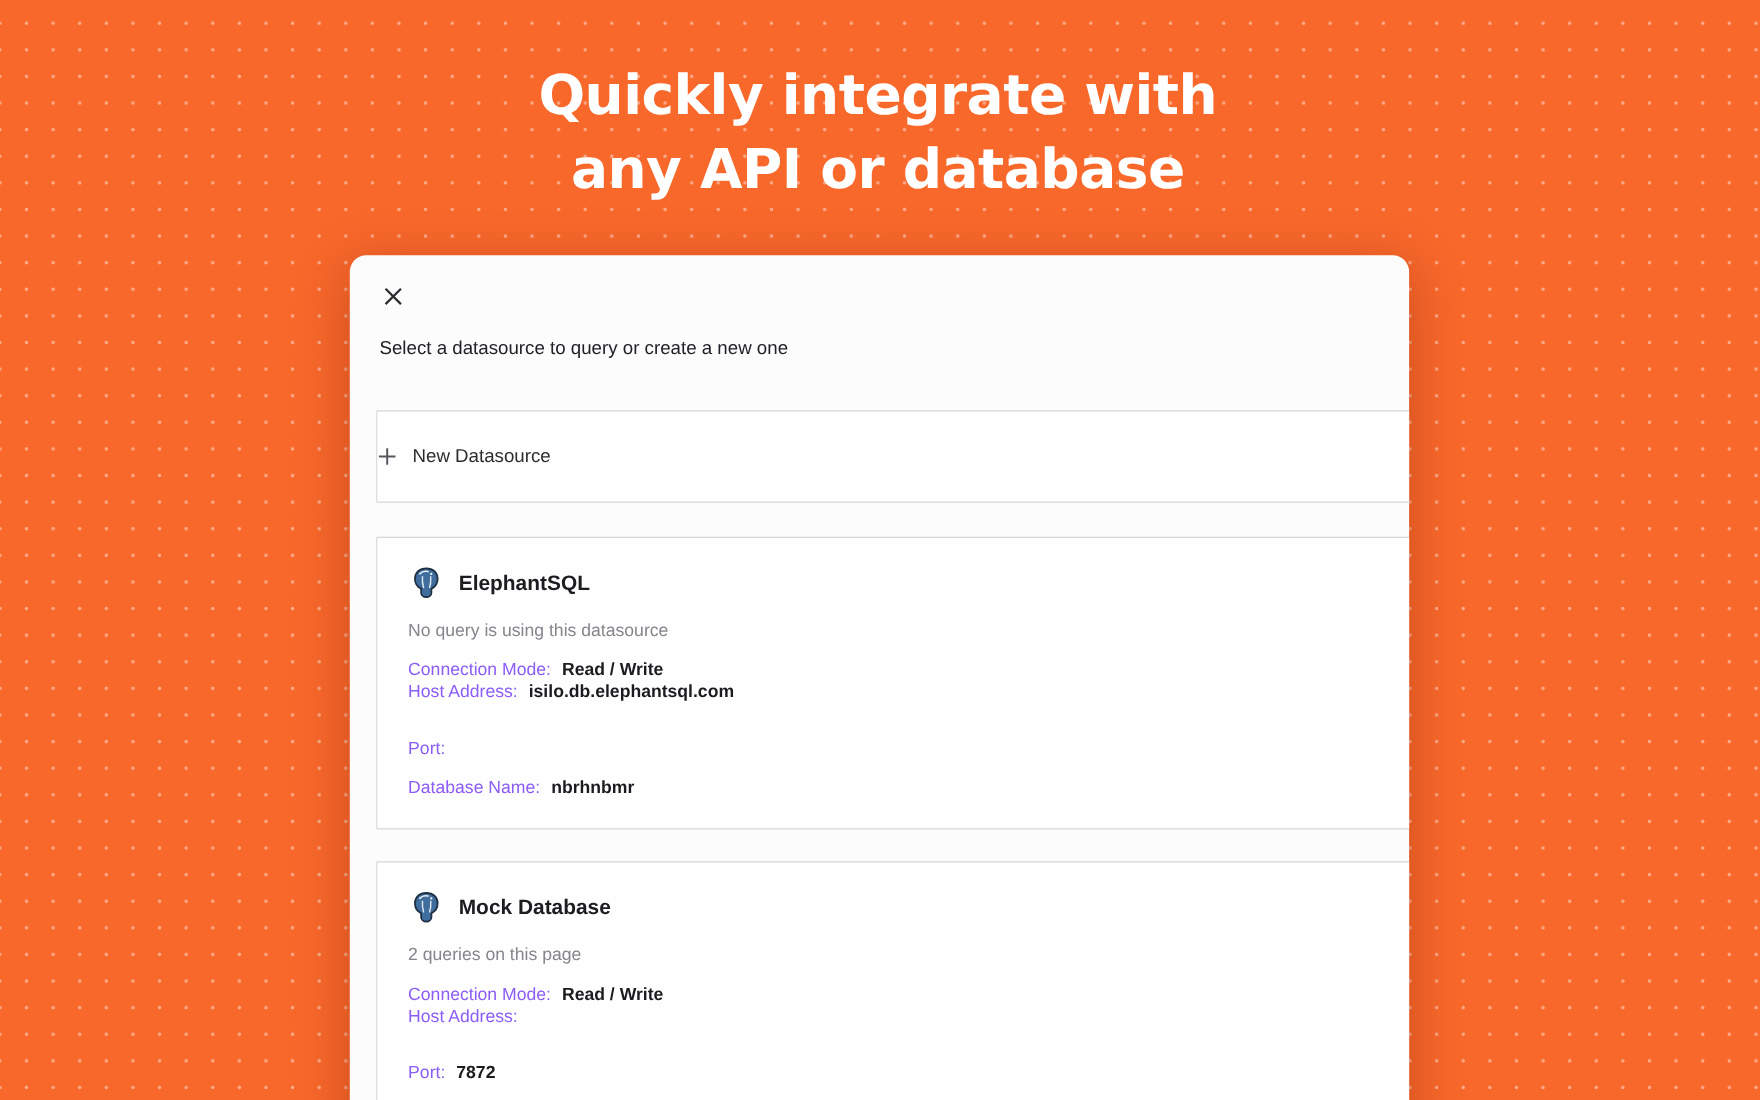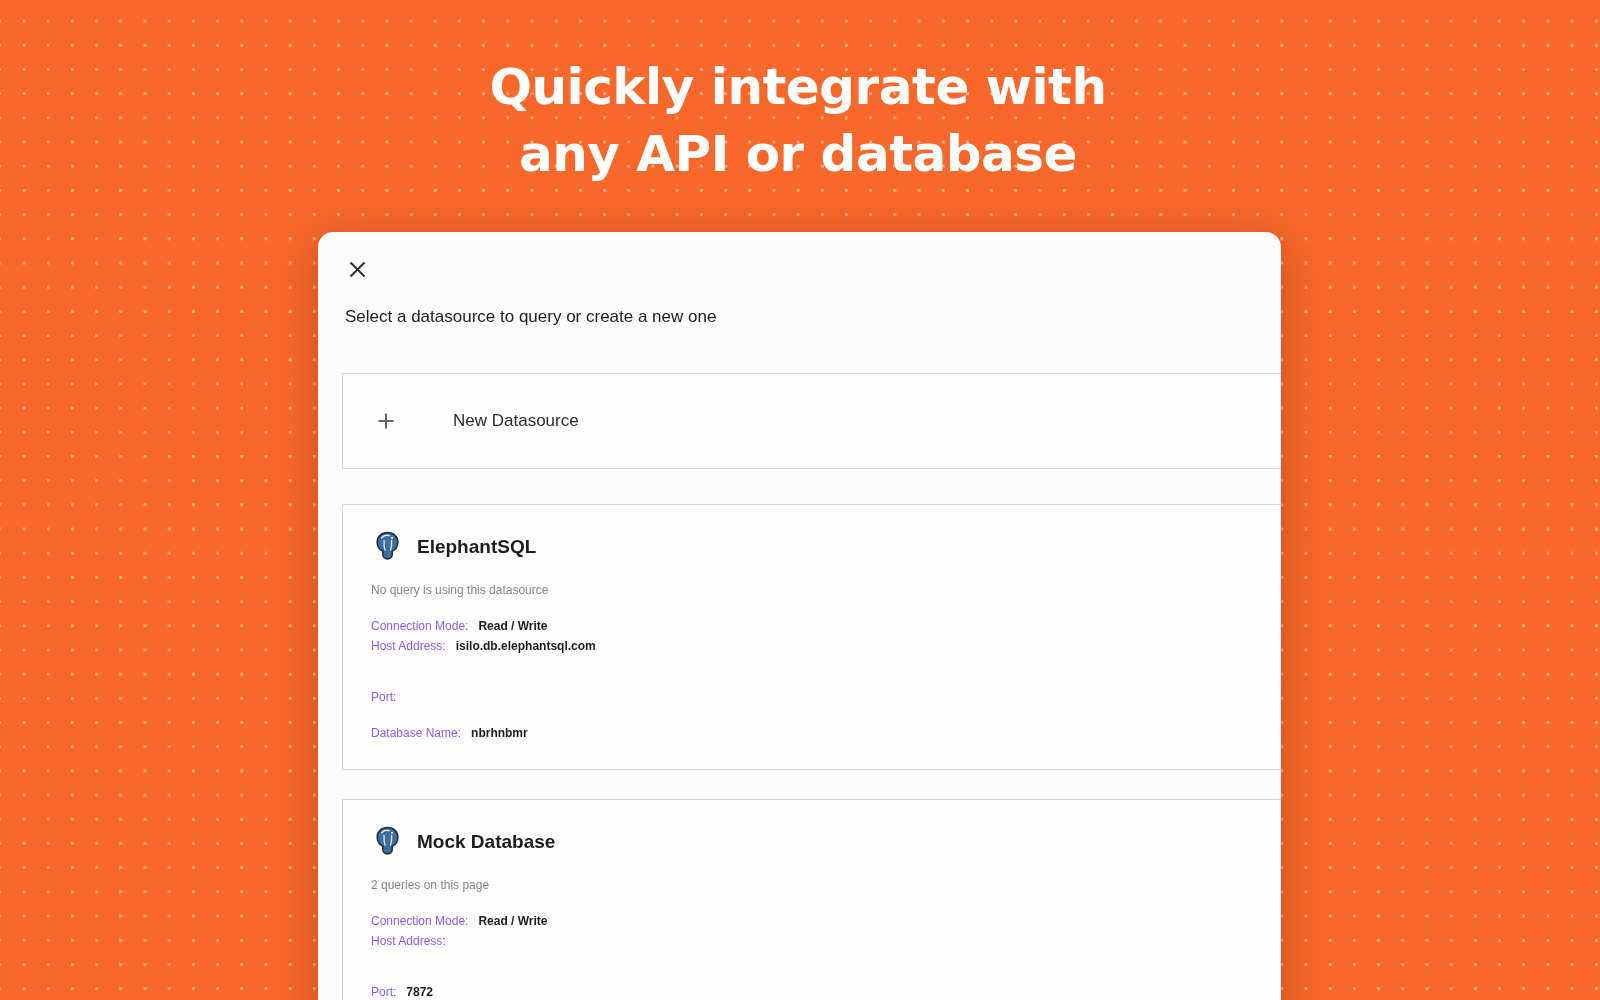--- a/index.html
+++ b/index.html
@@ -37,38 +37,38 @@
     position:absolute; left:27px; top:64px;
     font-size:17px; line-height:22px; color:#202126;margin-top:10px;
   }
 
   .panel {
     position:absolute; left:24px; right:-2px;
     background:#fefefe; border:1px solid #d6d6d9; border-radius:1px;
   }
 
   .new-ds-btn {
-    top:141px; height:96px;
-    display:flex; align-items:center; padding-left:34px; cursor:pointer;gap:44px;
+    top:141px; height:84px;
+    display:flex; align-items:center; cursor:pointer;
   }
   .new-ds-btn .plus { display:flex; align-items:center; margin-right:14px; }
   .new-ds-btn .label { font-size:17px; color:#2b2b30; font-weight:500; }
 
-  .ds-card { cursor:pointer;margin-top:16px; }
+  .ds-card { cursor:pointer; }
   .card-1 { top:256px; height:266px; }
   .card-2 { top:551px; height:320px; }
 
   .pg-icon { position:absolute; left:30px; top:24px; width:30px; height:32px; }
   .card-name {
     position:absolute; left:74px; top:30px;
     font-size:19px; font-weight:600; color:#1d1d21; line-height:24px;
   }
   .row {
     position:absolute; left:28px; height:22px;
-    display:flex; align-items:center; font-size:12px; white-space:nowrap;
+    display:flex; align-items:center; font-size:16px; white-space:nowrap;
   }
   .row-1 { top:74px; }  .row-2 { top:110px; }  .row-3 { top:130px; }
   .row-4 { top:181px; } .row-5 { top:217px; }
   .row .lbl { color:#8b5cf6; }
   .row .val { color:#1c1c20; font-weight:600; margin-left:10px; }
   .row .usage { color:#85858c; }
 </style>
 </head>
 <body>
 

